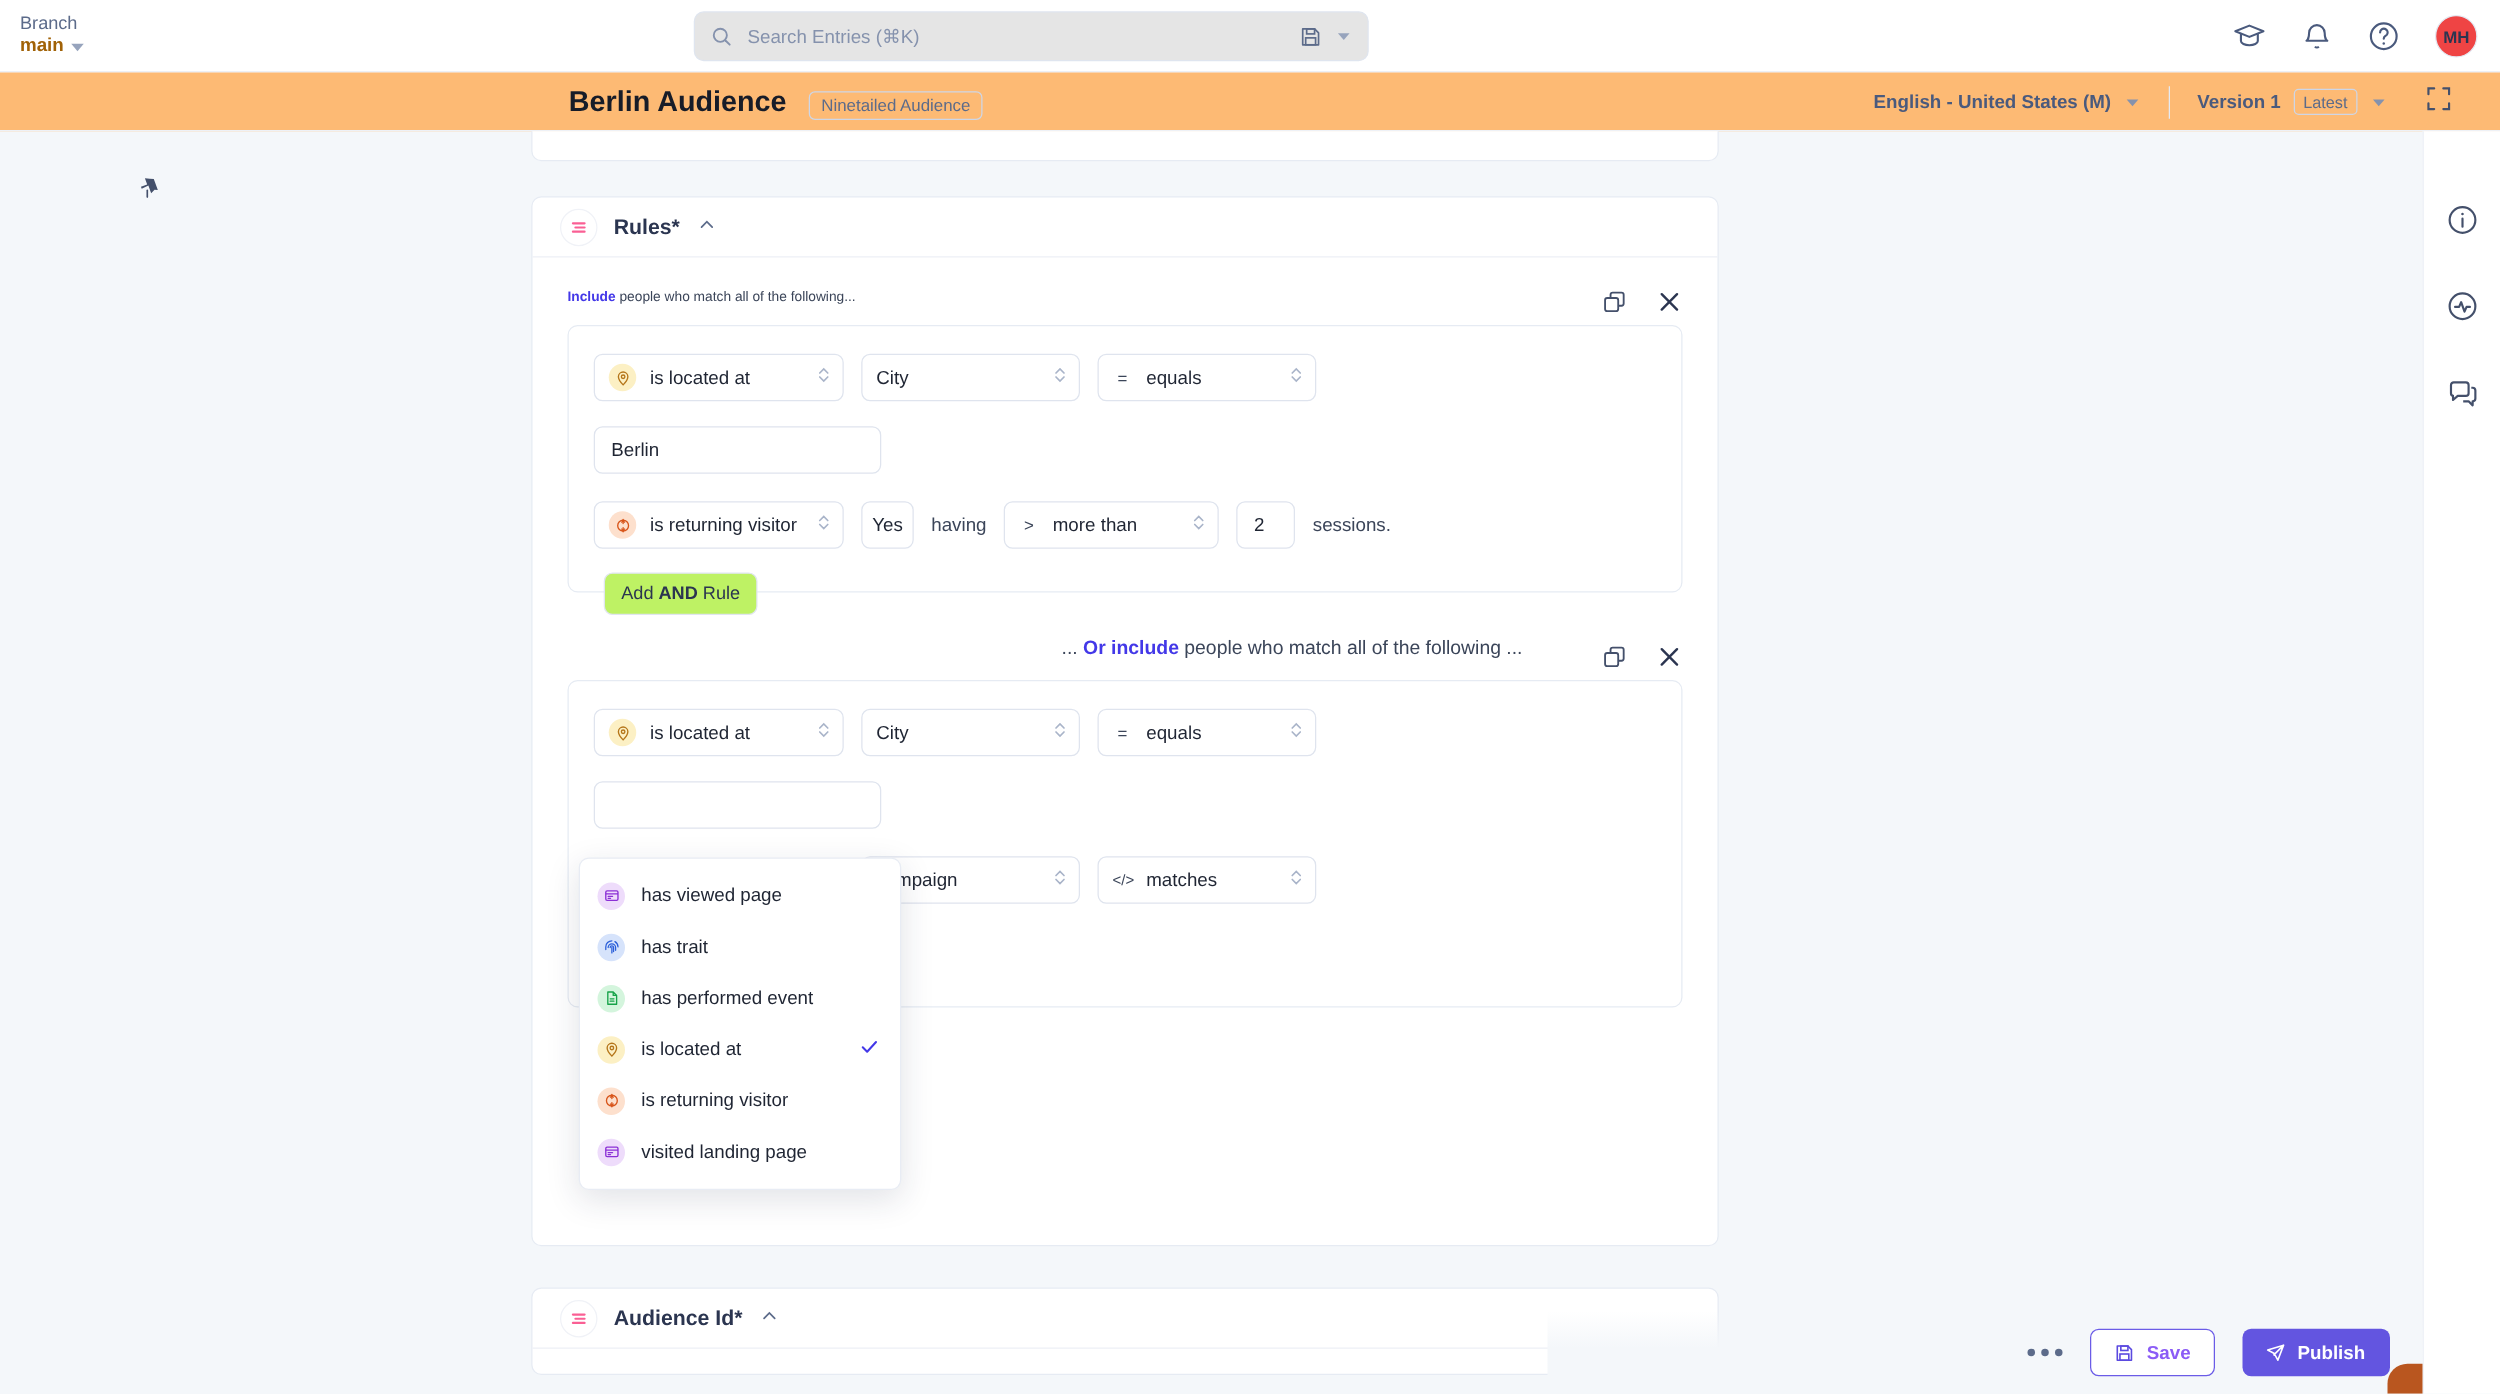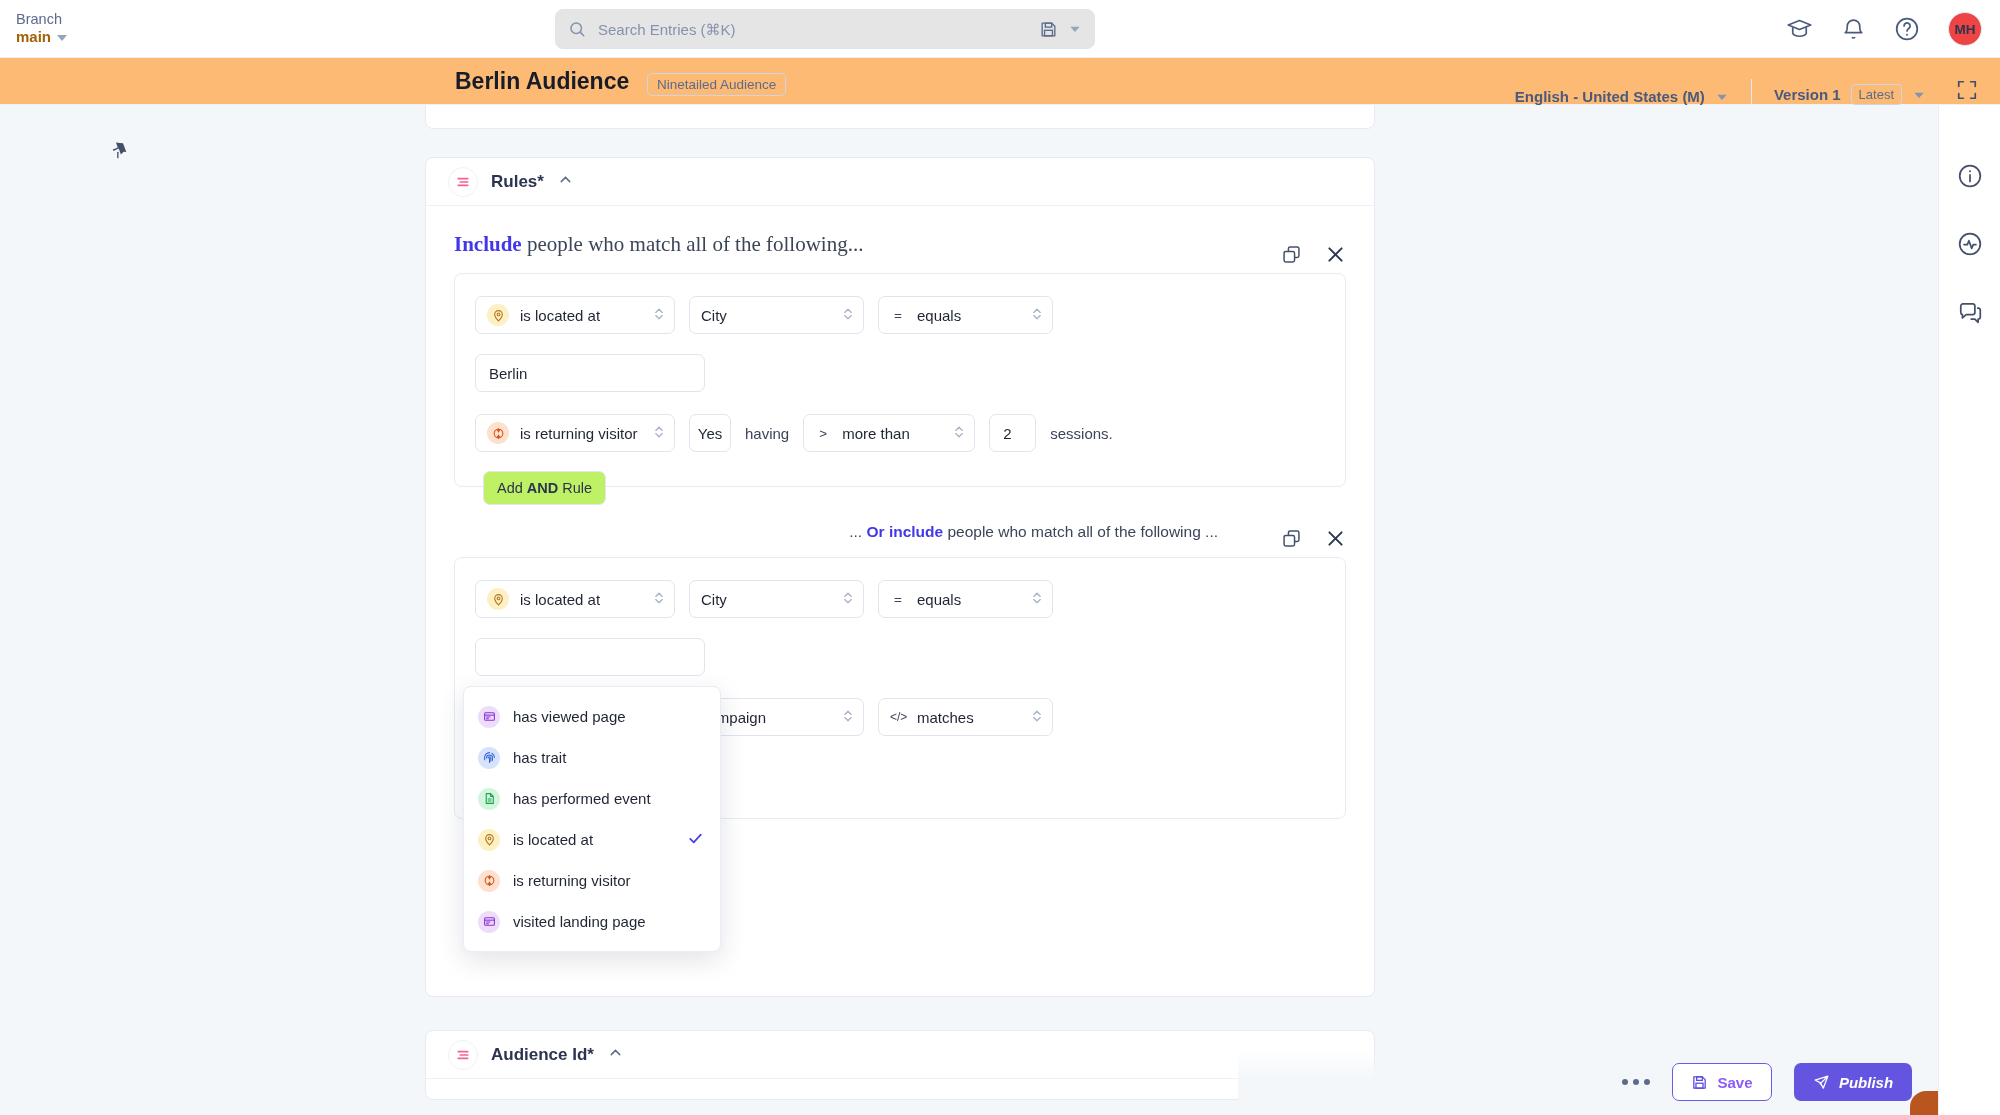--- a/index.html
+++ b/index.html
@@ -50,21 +50,21 @@
     position:absolute; top:58px; left:0; width:2000px; height:47px;
     background:#fdba74; border-bottom:1px solid #eef1f6;
     display:flex; align-items:center;
   }
   .page-title { position:absolute; left:455px; font-size:23px; font-weight:bold; color:#171c28; }
   .badge-ninetailed {
     position:absolute; left:647px; top:15px;
     border:1px solid #ced6e6; border-radius:5px;
     padding:3px 9px; font-size:13.5px; color:#5a6staging; color:#5c6b8a;
   }
-  .hdr-right { position:absolute; right:0; top:0; height:47px; display:flex; align-items:flex-end; }
+  .hdr-right { position:absolute; right:16px; top:0; height:47px; display:flex; align-items:center; }
   .hdr-locale { font-size:15px; font-weight:bold; color:#4a5familiar; color:#4a5a7d; display:flex; align-items:center; gap:10px; }
   .divider-v { width:1px; height:26px; background:#e4e9f2; margin:0 22px; }
   .hdr-version { font-size:15px; font-weight:bold; color:#4a5a7d; display:flex; align-items:center; gap:10px;}
   .pill-latest { border:1px solid #ced6e6; border-radius:4px; padding:2px 7px; font-size:13px; font-weight:normal; color:#5c6b8a; }
   .expand-icon { margin:0 22px 0 30px; }
 
   
   .pin { position:absolute; left:108px; top:140px; }
 
   
@@ -92,21 +92,21 @@
   .sect-icon {
     width:30px;height:30px;border-radius:50%;
     border:1px solid #f0f2f7; background:#fff;
     display:flex;align-items:center;justify-content:center;
   }
   .sect-title { font-size:17px; font-weight:bold; color:#2b3550; }
   .chevron-up { color:#5c6b8a; }
 
   .rules-body { padding:26px 28px 0 28px; position:relative; }
 
-  .include-line { font-size:21px; color:#3b4559; margin-bottom:16px;font-family:Liberation Serif, serif; }
+  .include-line { font-size:11px; color:#3b4559; margin-bottom:16px; }
   .include-kw { color:#4338e8; font-weight:bold; }
 
   .group-box {
     border:1px solid #e6ebf3; border-radius:8px; background:#fff;
     padding:22px 20px 20px 20px; position:relative;
   }
   .group-actions { position:absolute; right:-4px; top:-34px; display:flex; gap:16px; }
   .icon-btn {
     width:28px;height:28px;display:flex;align-items:center;justify-content:center;
     color:#44506b; cursor:pointer;
@@ -180,21 +180,21 @@
   .dots { display:flex; gap:5px; }
   .dot { width:6px;height:6px;border-radius:50%;background:#5c6b8a; }
   .btn-save {
     height:38px; min-width:100px; border:1.5px solid #6b5ce7; border-radius:7px;
     background:#fff; color:#8b5cf6; font-size:15px; font-weight:bold;
     display:flex; align-items:center; justify-content:center; gap:9px; padding:16px 16px;
   }
   .btn-publish {
     height:38px; min-width:118px; border-radius:7px; background:#6355e0; color:#fff;
     font-size:15px; font-weight:bold;
-    display:flex; align-items:center; justify-content:center; gap:9px; padding:0 18px;font-style:italic;
+    display:flex; align-items:center; justify-content:flex-start; gap:9px; padding:0 18px;
   }
   .corner {
     position:absolute; right:0; bottom:0; width:28px; height:24px;
     background:#b9561f; border-radius:16px 0 0 0;
   }
 </style>
 </head>
 <body>
 
 <div class="topbar">

